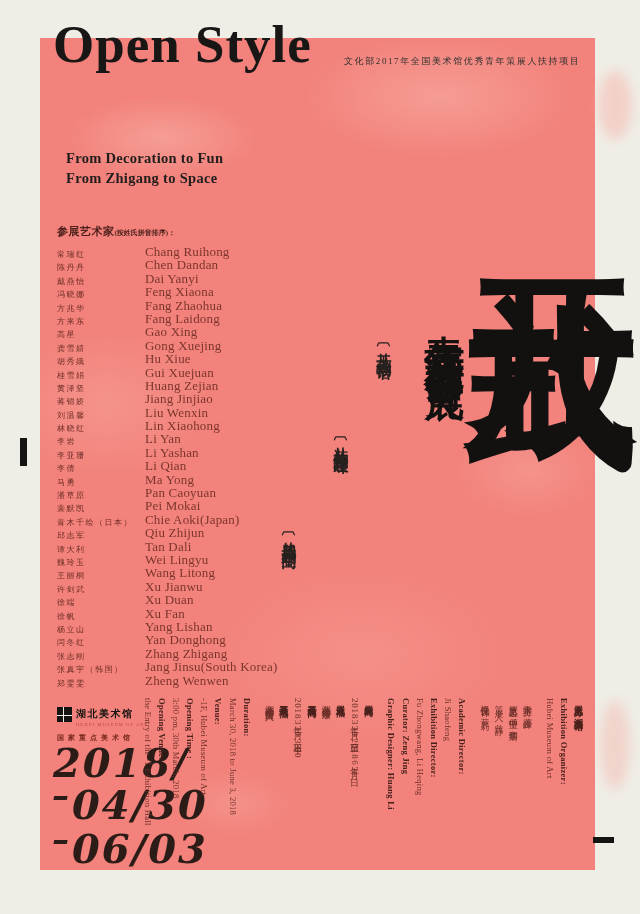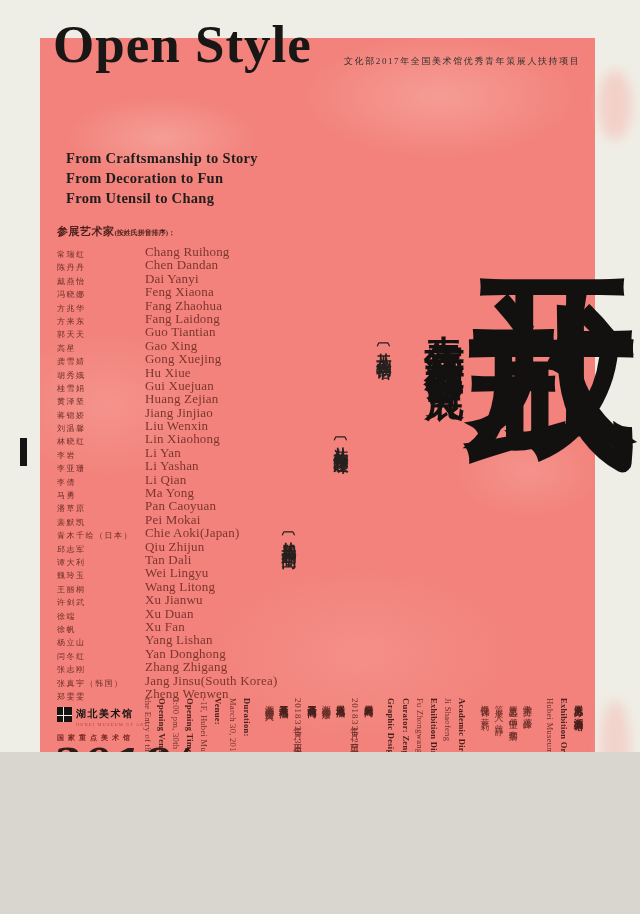--- a/index.html
+++ b/index.html
@@ -1,17 +1,17 @@
 <!DOCTYPE html>
 <html><head>
 <meta charset="utf-8">
 <style>
   html,body{margin:0;padding:0;background:#d8d6ce;}
   .poster{
-    position:relative;width:640px;height:752px;margin:0 auto;
+    position:relative;width:640px;height:914px;margin:0 auto;
     background:#efeee6;overflow:hidden;
     font-family:"Liberation Serif",serif;color:#1d1b1a;
   }
   
   .pink-block{
     position:absolute;left:40px;top:38px;width:555px;height:832px;
     background-color:#f2827b;
     background-image:
       radial-gradient(ellipse 140px 60px at 22% 12%, rgba(255,240,230,.25), transparent 70%),
       radial-gradient(ellipse 200px 90px at 72% 7%,  rgba(255,225,215,.28), transparent 70%),
@@ -108,23 +108,22 @@
   <div class="smudge s2"></div>
 
   <div class="mark-left"></div>
   <div class="mark-right"></div>
 
   <div class="title-en">Open Style</div>
   <div class="support-line">文化部2017年全国美术馆优秀青年策展人扶持项目</div>
 
 
   <div class="taglines">
-    <div>From Craftsmanship to Story</div>
     <div>From Decoration to Fun</div>
-    <div>From Utensil to Chang</div>
+    <div>From Zhigang to Space</div>
   </div>
 
   <div class="artists">
     <div class="artists-heading">
       <span>参展艺术家</span><span class="note">(按姓氏拼音排序)：</span>
     </div>
     <div class="artist-list">
         <div class="a-row">
     <span class="a-cn">常瑞红</span>
     <span class="a-en">Chang Ruihong</span>
@@ -141,24 +140,20 @@
     <span class="a-cn">冯晓娜</span>
     <span class="a-en">Feng Xiaona</span>
   </div>
         <div class="a-row">
     <span class="a-cn">方兆华</span>
     <span class="a-en">Fang Zhaohua</span>
   </div>
         <div class="a-row">
     <span class="a-cn">方来东</span>
     <span class="a-en">Fang Laidong</span>
-  </div>
-        <div class="a-row">
-    <span class="a-cn">郭天天</span>
-    <span class="a-en">Guo Tiantian</span>
   </div>
         <div class="a-row">
     <span class="a-cn">高星</span>
     <span class="a-en">Gao Xing</span>
   </div>
         <div class="a-row">
     <span class="a-cn">龚雪婧</span>
     <span class="a-en">Gong Xuejing</span>
   </div>
         <div class="a-row">

